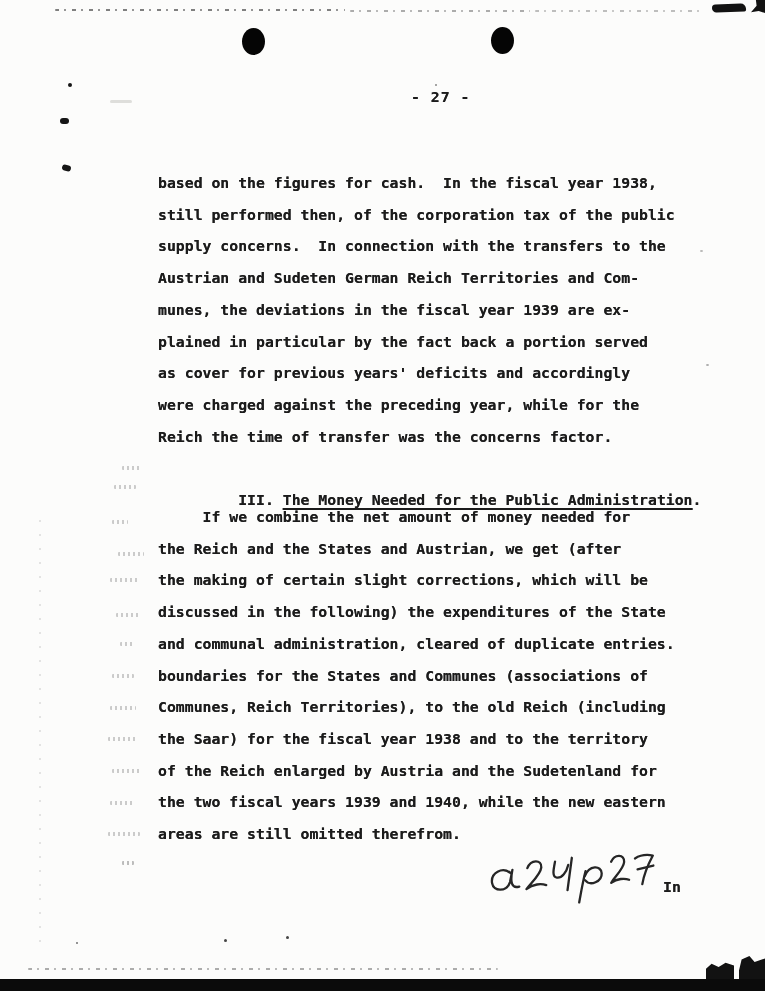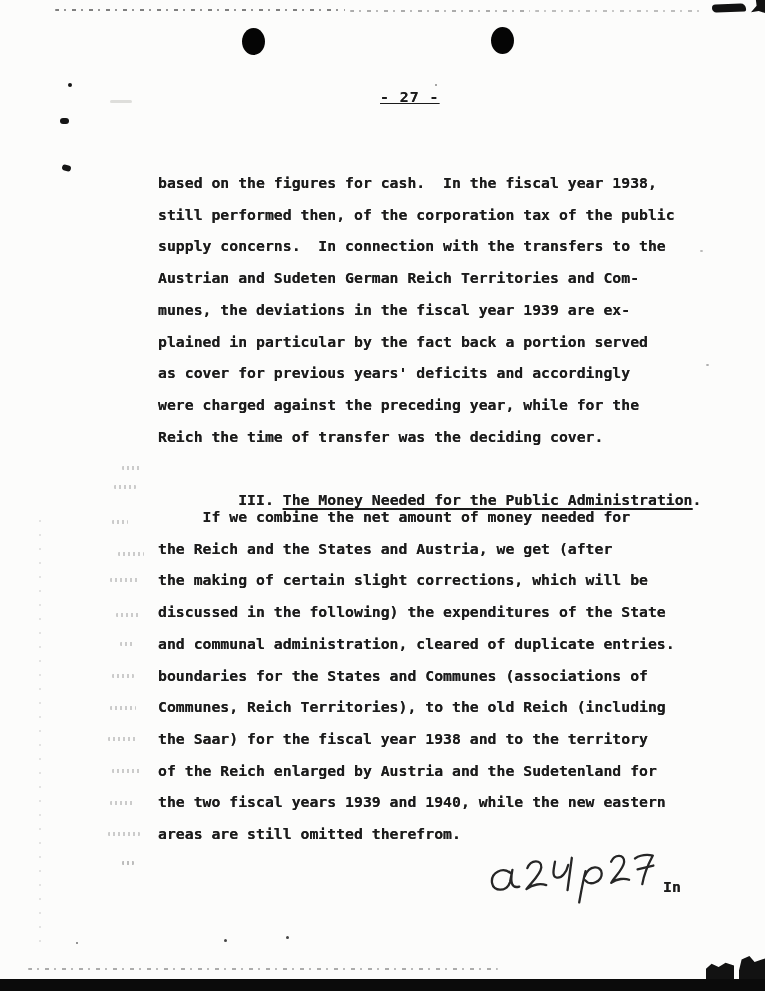--- a/index.html
+++ b/index.html
@@ -21,21 +21,21 @@
     text-shadow:0 0 .4px rgba(20,20,20,.75);
   }
   .para{left:158px;line-height:31.7px;}
   .line{white-space:pre;}
   .heading-line{left:158px;top:452px;line-height:31.7px;white-space:pre;}
   .heading-underline{
     text-decoration:underline;
     text-decoration-thickness:1.6px;
     text-underline-offset:3px;
   }
-  .page-number{top:88px;left:380px;line-height:1.2;letter-spacing:1px;text-decoration:underline;}
+  .page-number{top:88px;left:411px;line-height:1.2;letter-spacing:1px;}
   .catchword{top:878px;left:663px;line-height:1.2;}
 
   
   .artifact{position:absolute;}
   .hole{background:#050505;border-radius:50%;}
   .hole1{left:242px;top:28px;width:23px;height:27px;}
   .hole2{left:491px;top:27px;width:23px;height:27px;}
   .edge-dash{
     height:2px;
     background:repeating-linear-gradient(90deg,#4a4a4a 0 4px,transparent 4px 9px,#6a6a6a 9px 11px,transparent 11px 17px);
@@ -103,30 +103,30 @@
 
   <div class="tw para" style="top:131px;margin-top:36px;">
     <div class="line">based on the figures for cash.  In the fiscal year 1938,</div>
     <div class="line">still performed then, of the corporation tax of the public</div>
     <div class="line">supply concerns.  In connection with the transfers to the</div>
     <div class="line">Austrian and Sudeten German Reich Territories and Com-</div>
     <div class="line">munes, the deviations in the fiscal year 1939 are ex-</div>
     <div class="line">plained in particular by the fact back a portion served</div>
     <div class="line">as cover for previous years' deficits and accordingly</div>
     <div class="line">were charged against the preceding year, while for the</div>
-    <div class="line">Reich the time of transfer was the deciding cover.</div>
+    <div class="line">Reich the time of transfer was the concerns factor.</div>
   </div>
 
   <div class="tw heading-line">
     <span>     III. </span><span class="heading-underline">The Money Needed for the Public Administration</span><span>.</span>
   </div>
 
   <div class="tw para" style="top:501px;">
     <div class="line">     If we combine the net amount of money needed for</div>
-    <div class="line">the Reich and the States and Austria, we get (after</div>
+    <div class="line">the Reich and the States and Austrian, we get (after</div>
     <div class="line">the making of certain slight corrections, which will be</div>
     <div class="line">discussed in the following) the expenditures of the State</div>
     <div class="line">and communal administration, cleared of duplicate entries.</div>
     <div class="line">boundaries for the States and Communes (associations of</div>
     <div class="line">Communes, Reich Territories), to the old Reich (including</div>
     <div class="line">the Saar) for the fiscal year 1938 and to the territory</div>
     <div class="line">of the Reich enlarged by Austria and the Sudetenland for</div>
     <div class="line">the two fiscal years 1939 and 1940, while the new eastern</div>
     <div class="line">areas are still omitted therefrom.</div>
   </div>

